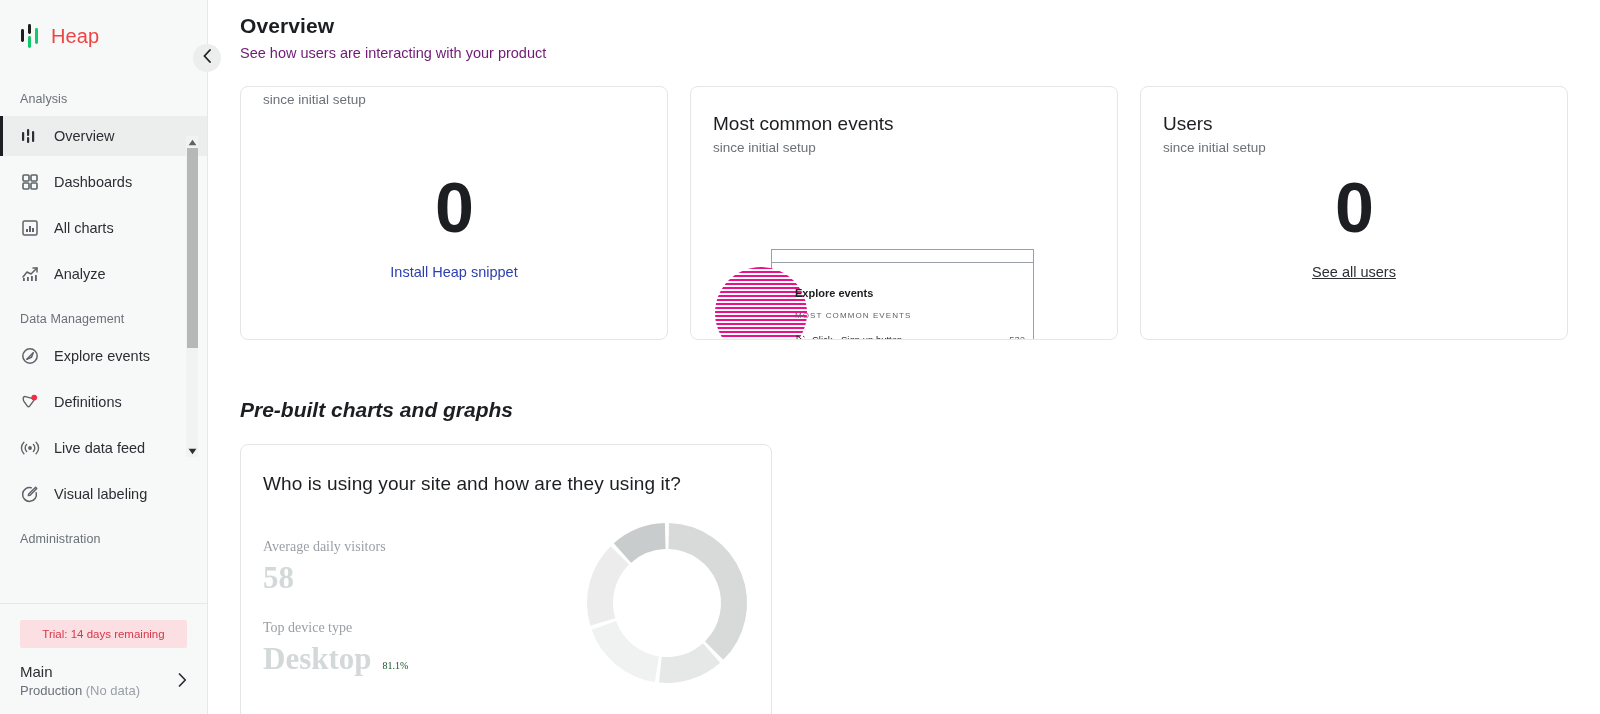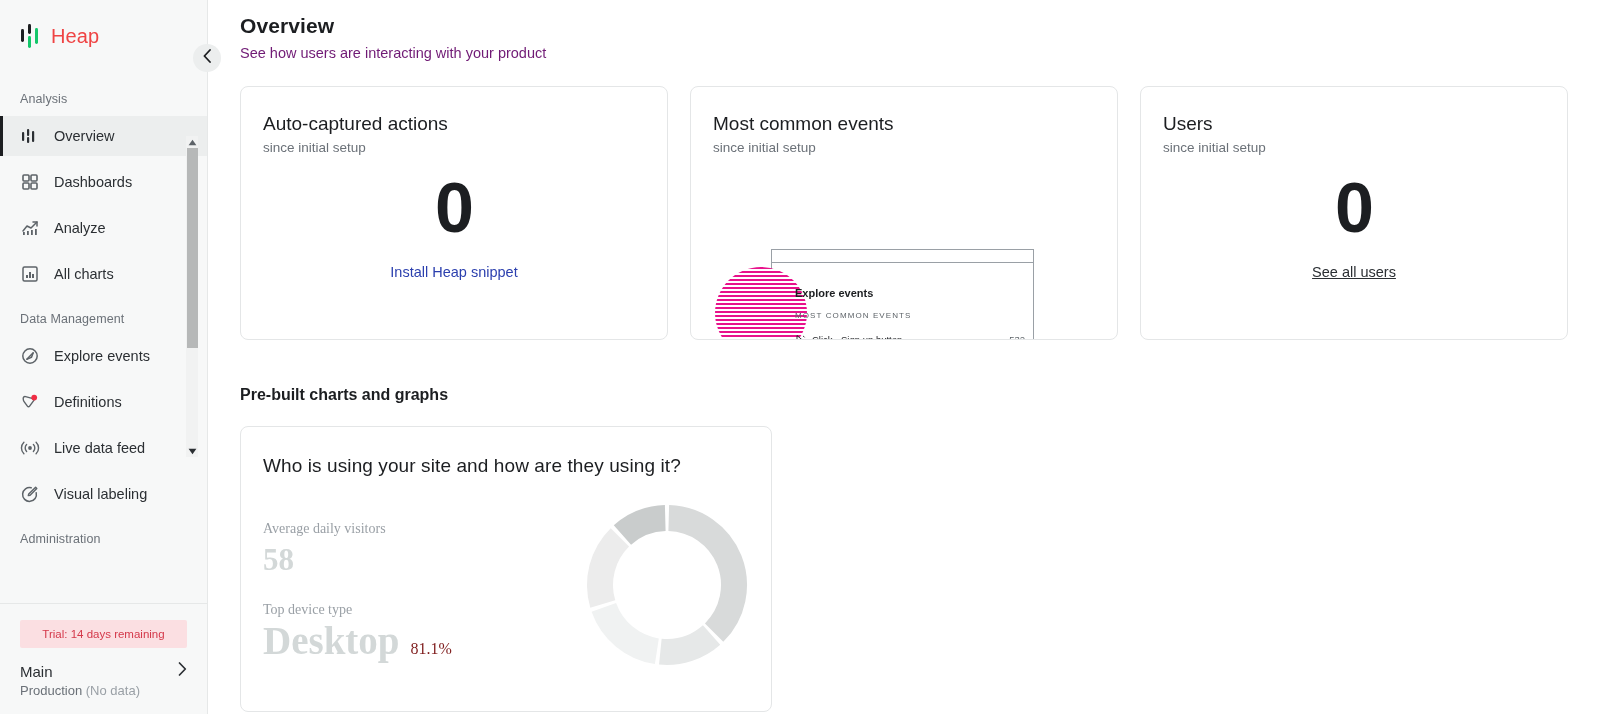--- a/index.html
+++ b/index.html
@@ -125,21 +125,21 @@
     background: #fbdfe2;
     color: #d4384a;
     font-size: 11.5px;
     text-align: center;
     border-radius: 2px;
     padding: 8px 6px;
     margin-bottom: 14px;
     cursor: pointer;
   }
   .env-row {
-    display: flex; align-items: flex-start;
+    display: flex; align-items: center;
     cursor: pointer;
   }
   .env-text { flex: 1 1 auto; }
   .env-name { font-size: 15px; color: #2b2f33; line-height: 19px; }
   .env-sub { font-size: 13px; color: #6b7178; line-height: 19px; }
   .env-sub .muted { color: #9aa0a6; }
   .env-chevron { flex: 0 0 auto; color: #2b2f33; font-size: 15px; padding-left: 6px; }
 
   
   .main {
@@ -264,23 +264,24 @@
     font-size: 9.5px;
     color: #1c1e21;
     height: 17px;
   }
   .ev-ico { width: 11px; height: 11px; flex: 0 0 11px; margin-right: 6px; }
   .ev-label { flex: 1 1 auto; }
   .ev-count { flex: 0 0 auto; color: #5d6368; width: 34px; text-align: right; }
 
   
   .section-title {
-    font-size: 16px;
-    color: #1c1e21;
-    margin-top: 46px;
+    font-size: 21px;
+    color: #1c1e21;
+    margin-top: 58px;
+    font-style: italic;
   }
   .prebuilt-row {
     display: flex;
     margin-top: 22px;
   }
   .chart-card {
     width: 532px;
     min-height: 280px;
     background: #fff;
     border: 1px solid #e4e6e7;
@@ -313,28 +314,28 @@
     color: #d3d8d8;
     line-height: 40px;
   }
   .stat-block { margin-bottom: 22px; }
   .stat-inline {
     display: flex;
     align-items: baseline;
     gap: 11px;
   }
   .stat-value-lg {
-    font-size: 39px;
+    font-size: 31px;
     font-weight: bold;
     color: #d3d8d8;
     line-height: 40px;
   }
   .stat-pct {
-    font-size: 16px;
-    color: #7f1d1d;
+    font-size: 10px;
+    color: #14532d;
     margin-top: 16px;
   }
   .donut-col {
     position: absolute;
     right: -8px; top: -26px;
     width: 180px; height: 180px;
   }
 </style>
 </head>
 <body>
@@ -379,41 +380,41 @@
             <rect x="3" y="11" width="6" height="6" rx="1" fill="none" stroke="#5d6368" stroke-width="1.6"></rect>
             <rect x="11" y="11" width="6" height="6" rx="1" fill="none" stroke="#5d6368" stroke-width="1.6"></rect>
           </svg>
         </span>
         <span>Dashboards</span>
       </div>
 
       <div class="nav-item">
         <span class="nav-ico">
           <svg width="20" height="20" viewBox="0 0 20 20">
+            <rect x="3" y="3" width="14" height="14" rx="1.5" fill="none" stroke="#5d6368" stroke-width="1.5"></rect>
+            <rect x="6" y="11" width="2" height="3" fill="#5d6368"></rect>
+            <rect x="9" y="8" width="2" height="6" fill="#5d6368"></rect>
+            <rect x="12" y="10" width="2" height="4" fill="#5d6368"></rect>
+          </svg>
+        </span>
+        <span>All charts</span>
+      </div>
+
+      <div class="nav-item">
+        <span class="nav-ico">
+          <svg width="20" height="20" viewBox="0 0 20 20">
             <path d="M3 13 L7 8 L11 10 L17 4" fill="none" stroke="#5d6368" stroke-width="1.5" stroke-linecap="round" stroke-linejoin="round"></path>
             <path d="M13 4 L17 4 L17 8" fill="none" stroke="#5d6368" stroke-width="1.5" stroke-linecap="round" stroke-linejoin="round"></path>
             <rect x="3" y="14" width="1.8" height="3" fill="#5d6368"></rect>
             <rect x="7" y="13" width="1.8" height="4" fill="#5d6368"></rect>
             <rect x="11" y="12" width="1.8" height="5" fill="#5d6368"></rect>
             <rect x="15" y="11" width="1.8" height="6" fill="#5d6368"></rect>
           </svg>
         </span>
         <span>Analyze</span>
-      </div>
-
-      <div class="nav-item">
-        <span class="nav-ico">
-          <svg width="20" height="20" viewBox="0 0 20 20">
-            <rect x="3" y="3" width="14" height="14" rx="1.5" fill="none" stroke="#5d6368" stroke-width="1.5"></rect>
-            <rect x="6" y="11" width="2" height="3" fill="#5d6368"></rect>
-            <rect x="9" y="8" width="2" height="6" fill="#5d6368"></rect>
-            <rect x="12" y="10" width="2" height="4" fill="#5d6368"></rect>
-          </svg>
-        </span>
-        <span>All charts</span>
       </div>
 
       <div class="nav-section-label">Data Management</div>
 
       <div class="nav-item">
         <span class="nav-ico">
           <svg width="20" height="20" viewBox="0 0 20 20">
             <circle cx="10" cy="10" r="7.2" fill="none" stroke="#5d6368" stroke-width="1.5"></circle>
             <path d="M13.2 6.8 L6.8 13.2" stroke="#5d6368" stroke-width="1.5" stroke-linecap="round"></path>
             <path d="M13.2 6.8 L11.4 11.4 L6.8 13.2" fill="none" stroke="#5d6368" stroke-width="1.5" stroke-linejoin="round"></path>
@@ -502,21 +503,20 @@
   </div>
 
   <main class="main">
 
     <h1 class="page-title">Overview</h1>
     <div class="page-sub">See how users are interacting with your product</div>
 
     <div class="card-row">
 
       <section class="card kpi">
-        <div class="card-title">Auto-captured actions</div>
         <div class="card-sub">since initial setup</div>
         <div class="kpi-body">
           <div class="kpi-number">0</div>
           <a class="kpi-link-blue">Install Heap snippet</a>
         </div>
       </section>
 
       <section class="card kpi">
         <div class="card-title">Most common events</div>
         <div class="card-sub">since initial setup</div>

